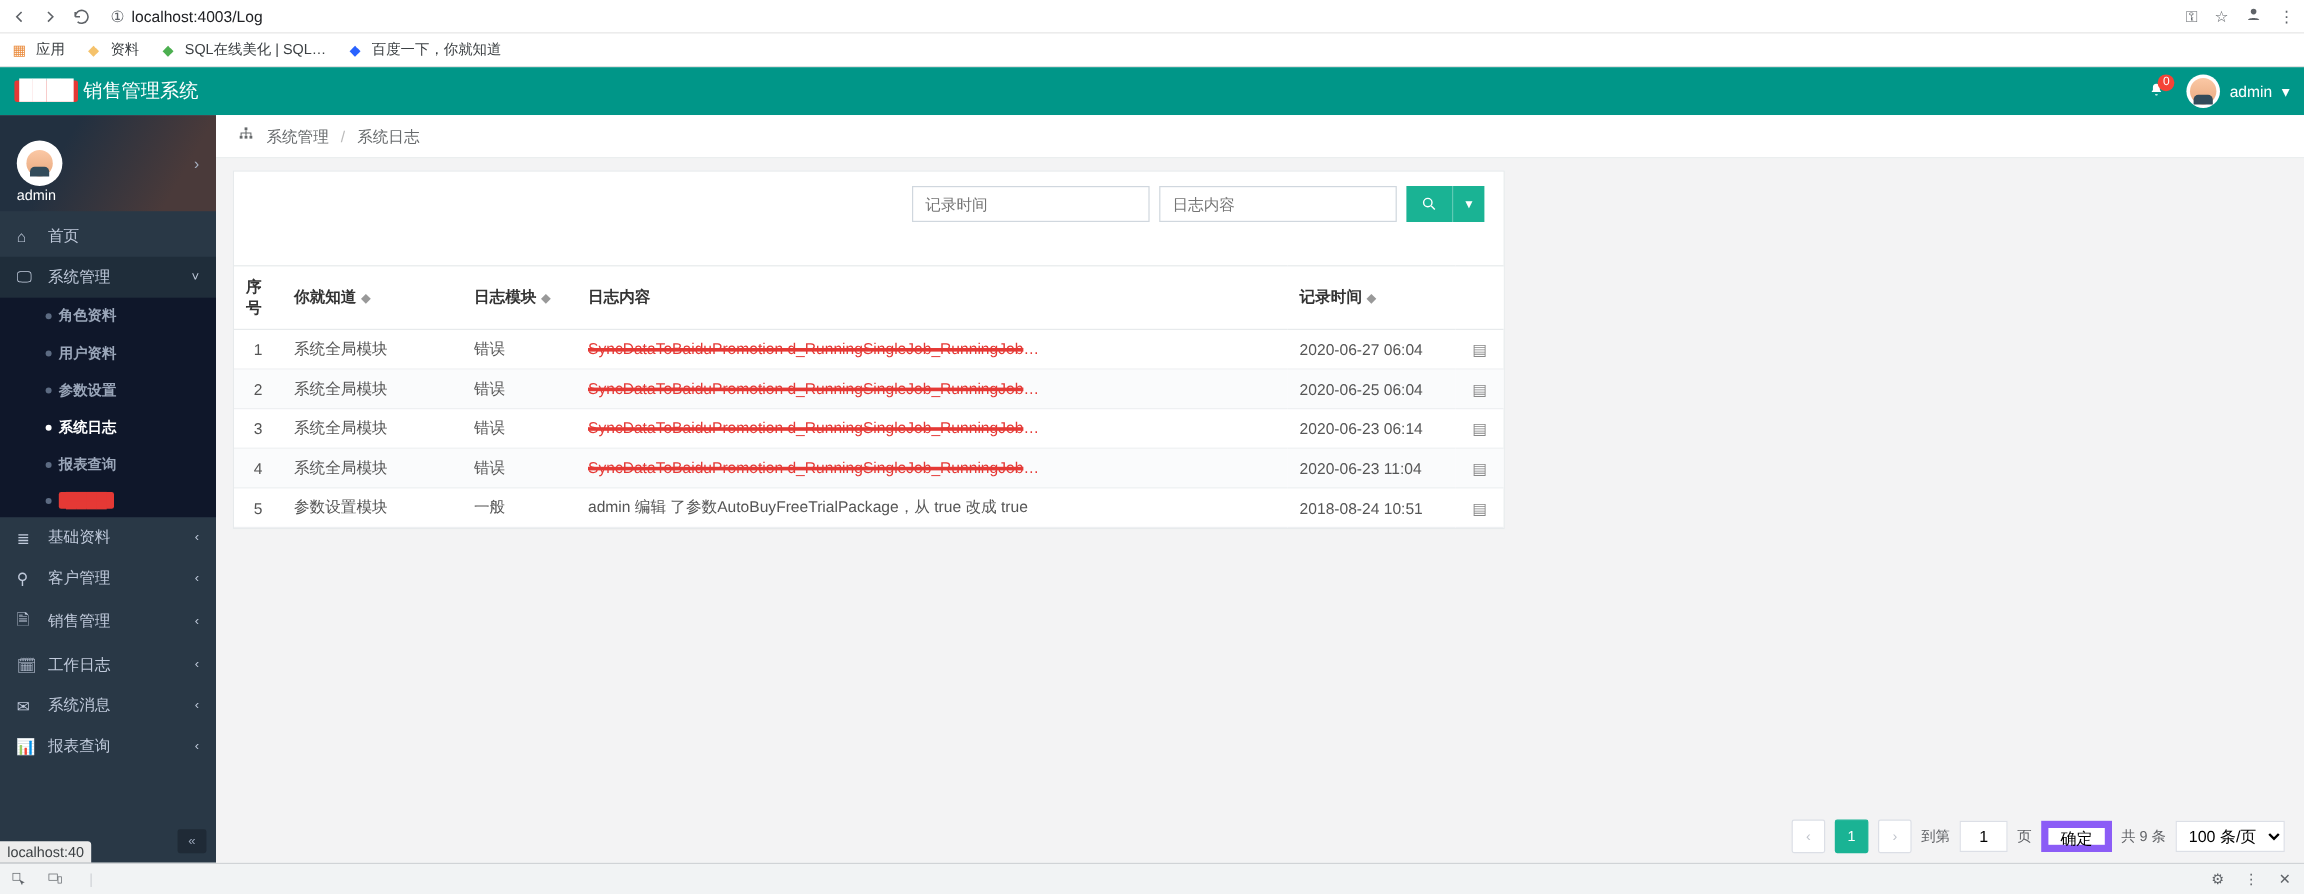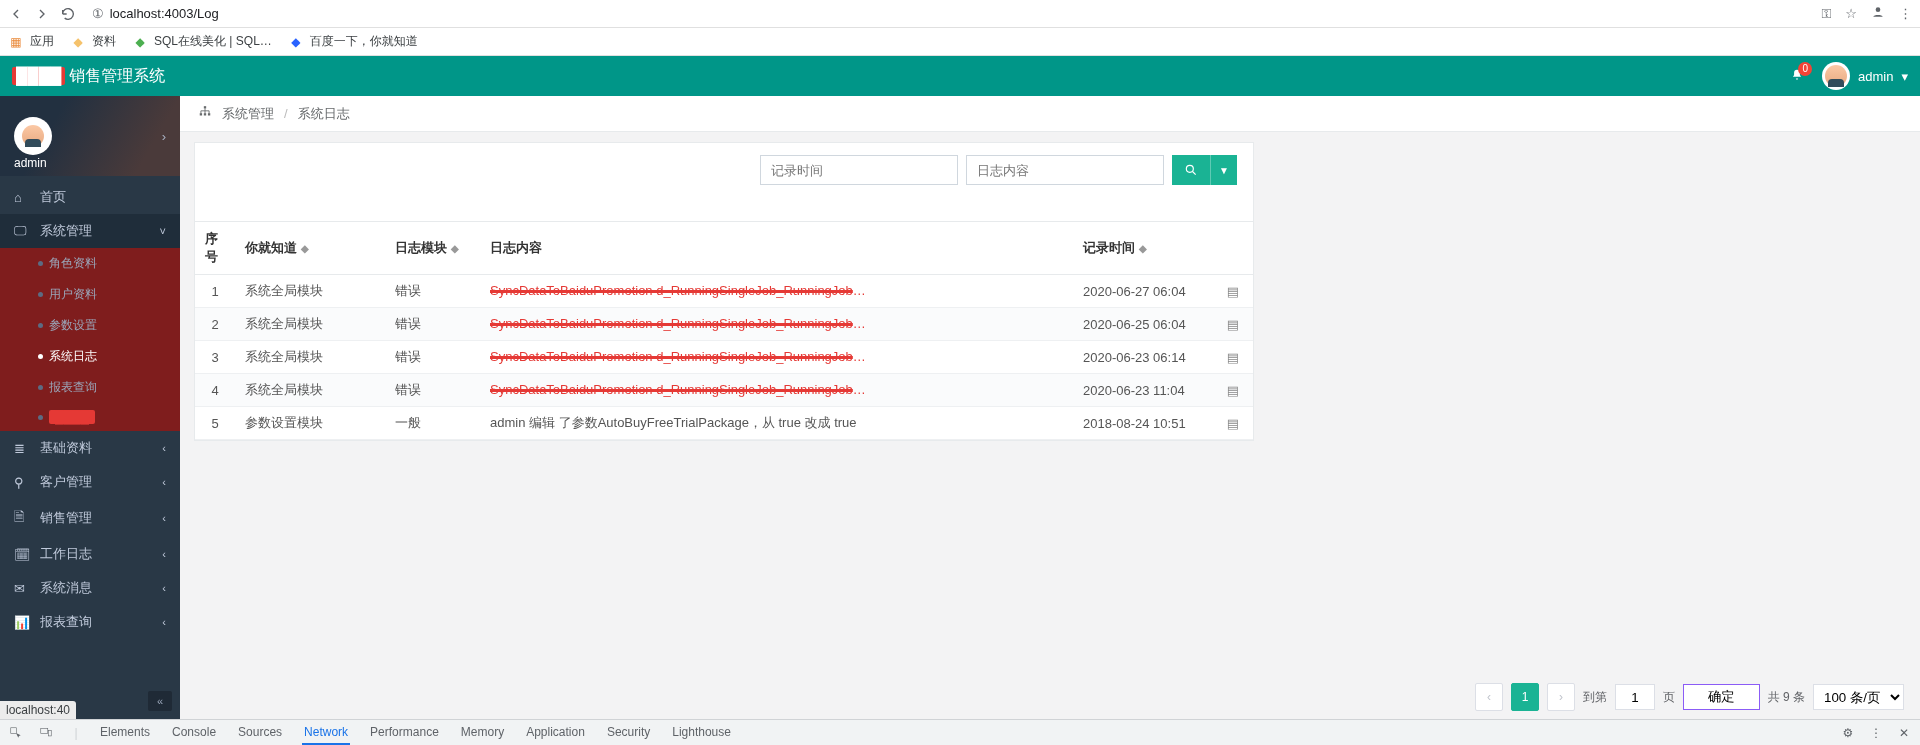--- a/index.html
+++ b/index.html
@@ -35,21 +35,21 @@
 .sidebar { width:180px; background:#293846; color:#a7b1c2; position:relative; overflow:hidden; }
 .sb-hero { height:80px; background:linear-gradient(120deg,#223040 30%,#4a3a3a 80%); display:flex; align-items:center; padding:0 14px; position:relative; }
 .sb-hero .avatar { width:38px; height:38px; }
 .sb-hero .uname { position:absolute; left:14px; bottom:6px; font-size:12px; color:#fff; }
 .sb-hero .chev { margin-left:auto; color:#a7b1c2; }
 .sb-menu { list-style:none; padding:4px 0; }
 .sb-item { display:flex; align-items:center; padding:8px 14px; font-size:13px; cursor:pointer; color:#c0cadb; }
 .sb-item.active { background:#1f2d3a; }
 .sb-item .mi { width:18px; margin-right:8px; display:inline-flex; }
 .sb-item .chev { margin-left:auto; font-size:11px; }
-.sb-sub { list-style:none; background:#7f1d1d; }
+.sb-sub { list-style:none; background:#0f172a;font-weight:bold; }
 .sb-sub li { padding:7px 14px 7px 38px; font-size:12px; color:#9aa6b9; cursor:pointer; display:flex; align-items:center; gap:6px; }
 .sb-sub li::before { content:""; width:5px; height:5px; border-radius:50%; background:#5c6b82; }
 .sb-sub li.current { color:#fff; }
 .sb-sub li.current::before { background:#fff; }
 .sb-sub li.red-strike span { background:#e53935; color:#e53935; padding:0 6px; border-radius:2px; text-decoration:line-through; }
 .sidebar .collapse-handle { position:absolute; bottom:8px; right:8px; width:24px; height:20px; background:#1f2a36; color:#9aa6b9; display:flex; align-items:center; justify-content:center; cursor:pointer; border-radius:2px; font-size:11px; }
 
 
 .main { flex:1; background:#f3f3f4; display:flex; flex-direction:column; min-width:0; }
 .breadcrumb { height:36px; background:#fff; border-bottom:1px solid #e7eaec; display:flex; align-items:center; padding:0 18px; gap:10px; color:#676a6c; font-size:13px; }
@@ -73,21 +73,21 @@
 .col-op { width:40px; text-align:center; }
 .sort-ico { font-size:10px; color:#999; margin-left:4px; }
 .redact { color:#e53935; text-decoration:line-through; text-decoration-color:#e53935; text-decoration-thickness:3px; white-space:nowrap; overflow:hidden; text-overflow:ellipsis; display:block; max-width:380px; }
 .detail-ico { color:#888; cursor:pointer; }
 
 .pager { display:flex; align-items:center; justify-content:flex-end; gap:8px; padding:8px 16px; font-size:12px; color:#606266; }
 .pg-btn { width:28px; height:28px; border:1px solid #dcdfe6; background:#fff; color:#606266; display:flex; align-items:center; justify-content:center; cursor:pointer; border-radius:2px; }
 .pg-btn.cur { background:#1ab394; color:#fff; border-color:#1ab394; }
 .pg-btn.dis { color:#c0c4cc; cursor:not-allowed; }
 .pg-input { width:40px; height:26px; border:1px solid #dcdfe6; text-align:center; }
-.pg-confirm { height:26px; border:1px solid #8b5cf6; background:#fff; padding:0 24px; cursor:pointer; }
+.pg-confirm { height:26px; border:6px solid #8b5cf6; background:#fff; padding:0 10px; cursor:pointer; }
 .pg-size { height:26px; border:1px solid #dcdfe6; background:#fff; padding:0 6px; }
 
 
 .status-left { position:absolute; left:0; bottom:26px; background:#ececec; color:#3c4043; font-size:12px; padding:2px 6px; border-top-right-radius:3px; }
 
 
 .devtools { height:26px; background:#f1f3f4; border-top:1px solid #d0d3d6; display:flex; align-items:center; padding:0 8px; gap:14px; font-size:12px; color:#5f6368; position:relative; }
 .dt-ico { width:16px; height:16px; color:#5f6368; cursor:pointer; display:flex; align-items:center; justify-content:center; }
 .dt-tab { cursor:pointer; padding:4px 2px; }
 .dt-tab.active { color:#1a73e8; border-bottom:2px solid #1a73e8; }
@@ -365,29 +365,18 @@
         <path d="M12 12l8 4-3 1-1 3z" fill="#5f6368"></path>
       </svg>
     </span>
   <span class="dt-ico">
       <svg viewBox="0 0 24 24" width="14" height="14">
         <rect x="3" y="4" width="12" height="9" stroke="#5f6368" fill="none"></rect>
         <rect x="16" y="8" width="5" height="9" stroke="#5f6368" fill="none"></rect>
       </svg>
     </span>
   <span class="dt-ico" style="color:#d0d3d6">|</span>
-  <div id="dt-tabs" style="display:flex;gap:18px">
-      <span class="dt-tab">Elements</span>
-      <span class="dt-tab">Console</span>
-      <span class="dt-tab">Sources</span>
-      <span class="dt-tab active">Network</span>
-      <span class="dt-tab">Performance</span>
-      <span class="dt-tab">Memory</span>
-      <span class="dt-tab">Application</span>
-      <span class="dt-tab">Security</span>
-      <span class="dt-tab">Lighthouse</span>
-    </div>
   <div class="dt-right">
     <span class="dt-ico">⚙</span>
     <span class="dt-ico">⋮</span>
     <span class="dt-ico">✕</span>
   </div>
 </div>
 
 </body></html>

